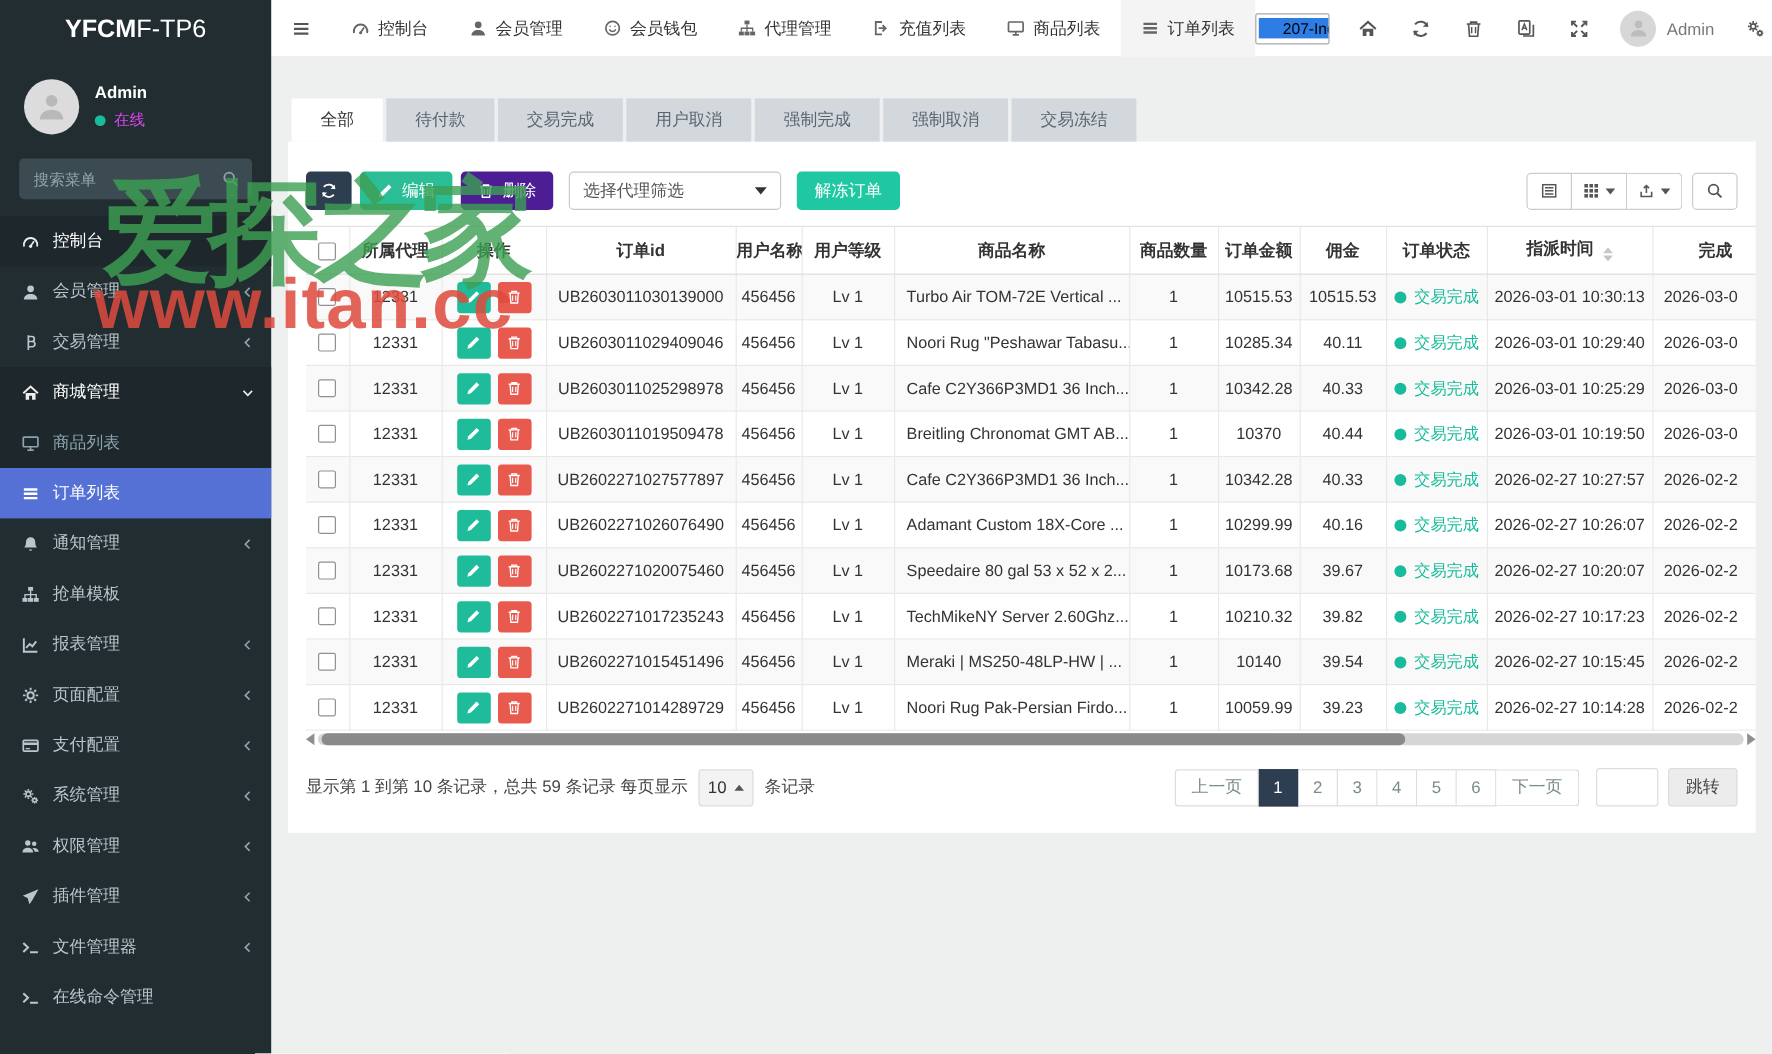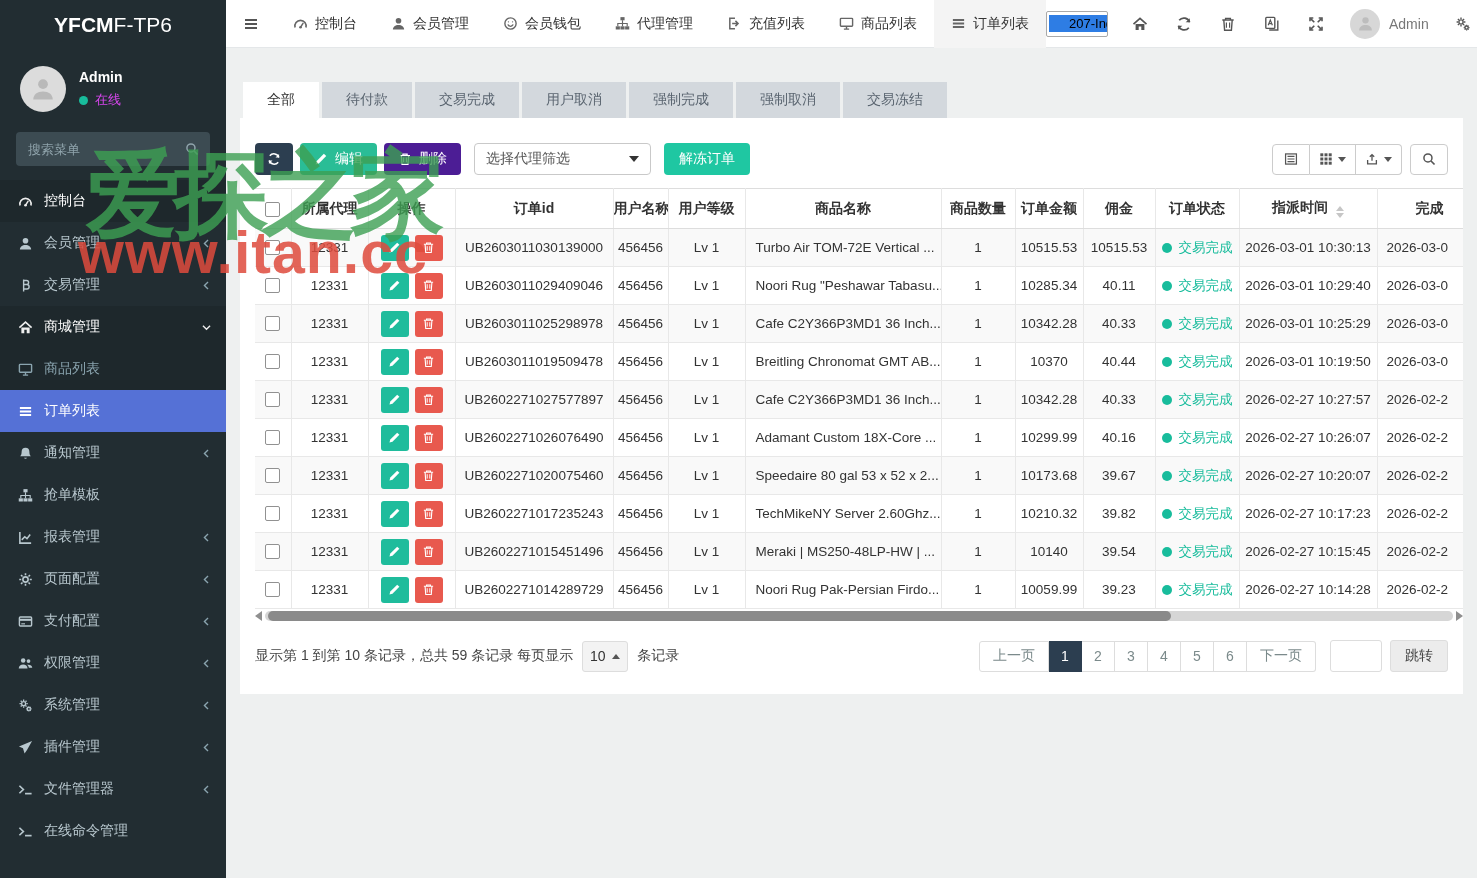--- a/index.html
+++ b/index.html
@@ -296,43 +296,43 @@
         <span class="lbl">支付配置</span>
         <span class="ic chev">
           <svg viewBox="0 0 16 16">
             <path d="M10.2 2.8L5 8l5.2 5.2" fill="none" stroke="currentColor" stroke-width="2"></path>
           </svg>
         </span>
       </div>
       <div class="s-item">
         <span class="ic ">
           <svg viewBox="0 0 16 16">
+            <circle cx="6" cy="6" r="2.1" fill="none" stroke="currentColor" stroke-width="1.4"></circle>
+            <path d="M6 1.6v1.5M6 8.9v1.5M1.6 6h1.5M8.9 6h1.5M2.9 2.9l1.1 1.1M8 8l1.1 1.1M9.1 2.9L8 4M4 8L2.9 9.1" stroke="currentColor" stroke-width="1.4" fill="none"></path>
+            <circle cx="11.6" cy="11.6" r="1.6" fill="none" stroke="currentColor" stroke-width="1.3"></circle>
+            <path d="M11.6 8.7v1.1M11.6 14.5v-1.1M8.7 11.6h1.1M14.5 11.6h-1.1M9.6 9.6l.8.8M12.8 12.8l.8.8M13.6 9.6l-.8.8M10.4 12.8l-.8.8" stroke="currentColor" stroke-width="1.2" fill="none"></path>
+          </svg>
+        </span>
+        <span class="lbl">系统管理</span>
+        <span class="ic chev">
+          <svg viewBox="0 0 16 16">
+            <path d="M10.2 2.8L5 8l5.2 5.2" fill="none" stroke="currentColor" stroke-width="2"></path>
+          </svg>
+        </span>
+      </div>
+      <div class="s-item">
+        <span class="ic ">
+          <svg viewBox="0 0 16 16">
             <circle cx="5.5" cy="4.8" r="2.4" fill="currentColor"></circle>
             <circle cx="11.2" cy="5.4" r="2" fill="currentColor"></circle>
             <path d="M0.8 13.2c0-2.6 2.1-4.1 4.7-4.1s4.7 1.5 4.7 4.1z" fill="currentColor"></path>
             <path d="M11 9.2c2.2 0 4.2 1.3 4.2 3.4h-3.6c-.2-1.4-.9-2.6-2-3.2.4-.1.9-.2 1.4-.2z" fill="currentColor"></path>
           </svg>
         </span>
         <span class="lbl">权限管理</span>
-        <span class="ic chev">
-          <svg viewBox="0 0 16 16">
-            <path d="M10.2 2.8L5 8l5.2 5.2" fill="none" stroke="currentColor" stroke-width="2"></path>
-          </svg>
-        </span>
-      </div>
-      <div class="s-item">
-        <span class="ic ">
-          <svg viewBox="0 0 16 16">
-            <circle cx="6" cy="6" r="2.1" fill="none" stroke="currentColor" stroke-width="1.4"></circle>
-            <path d="M6 1.6v1.5M6 8.9v1.5M1.6 6h1.5M8.9 6h1.5M2.9 2.9l1.1 1.1M8 8l1.1 1.1M9.1 2.9L8 4M4 8L2.9 9.1" stroke="currentColor" stroke-width="1.4" fill="none"></path>
-            <circle cx="11.6" cy="11.6" r="1.6" fill="none" stroke="currentColor" stroke-width="1.3"></circle>
-            <path d="M11.6 8.7v1.1M11.6 14.5v-1.1M8.7 11.6h1.1M14.5 11.6h-1.1M9.6 9.6l.8.8M12.8 12.8l.8.8M13.6 9.6l-.8.8M10.4 12.8l-.8.8" stroke="currentColor" stroke-width="1.2" fill="none"></path>
-          </svg>
-        </span>
-        <span class="lbl">系统管理</span>
         <span class="ic chev">
           <svg viewBox="0 0 16 16">
             <path d="M10.2 2.8L5 8l5.2 5.2" fill="none" stroke="currentColor" stroke-width="2"></path>
           </svg>
         </span>
       </div>
       <div class="s-item">
         <span class="ic ">
           <svg viewBox="0 0 16 16">
             <path d="M15 1L1 6.8l4.3 2L7 14.5l2.6-3.9L15 1z" fill="currentColor"></path>

